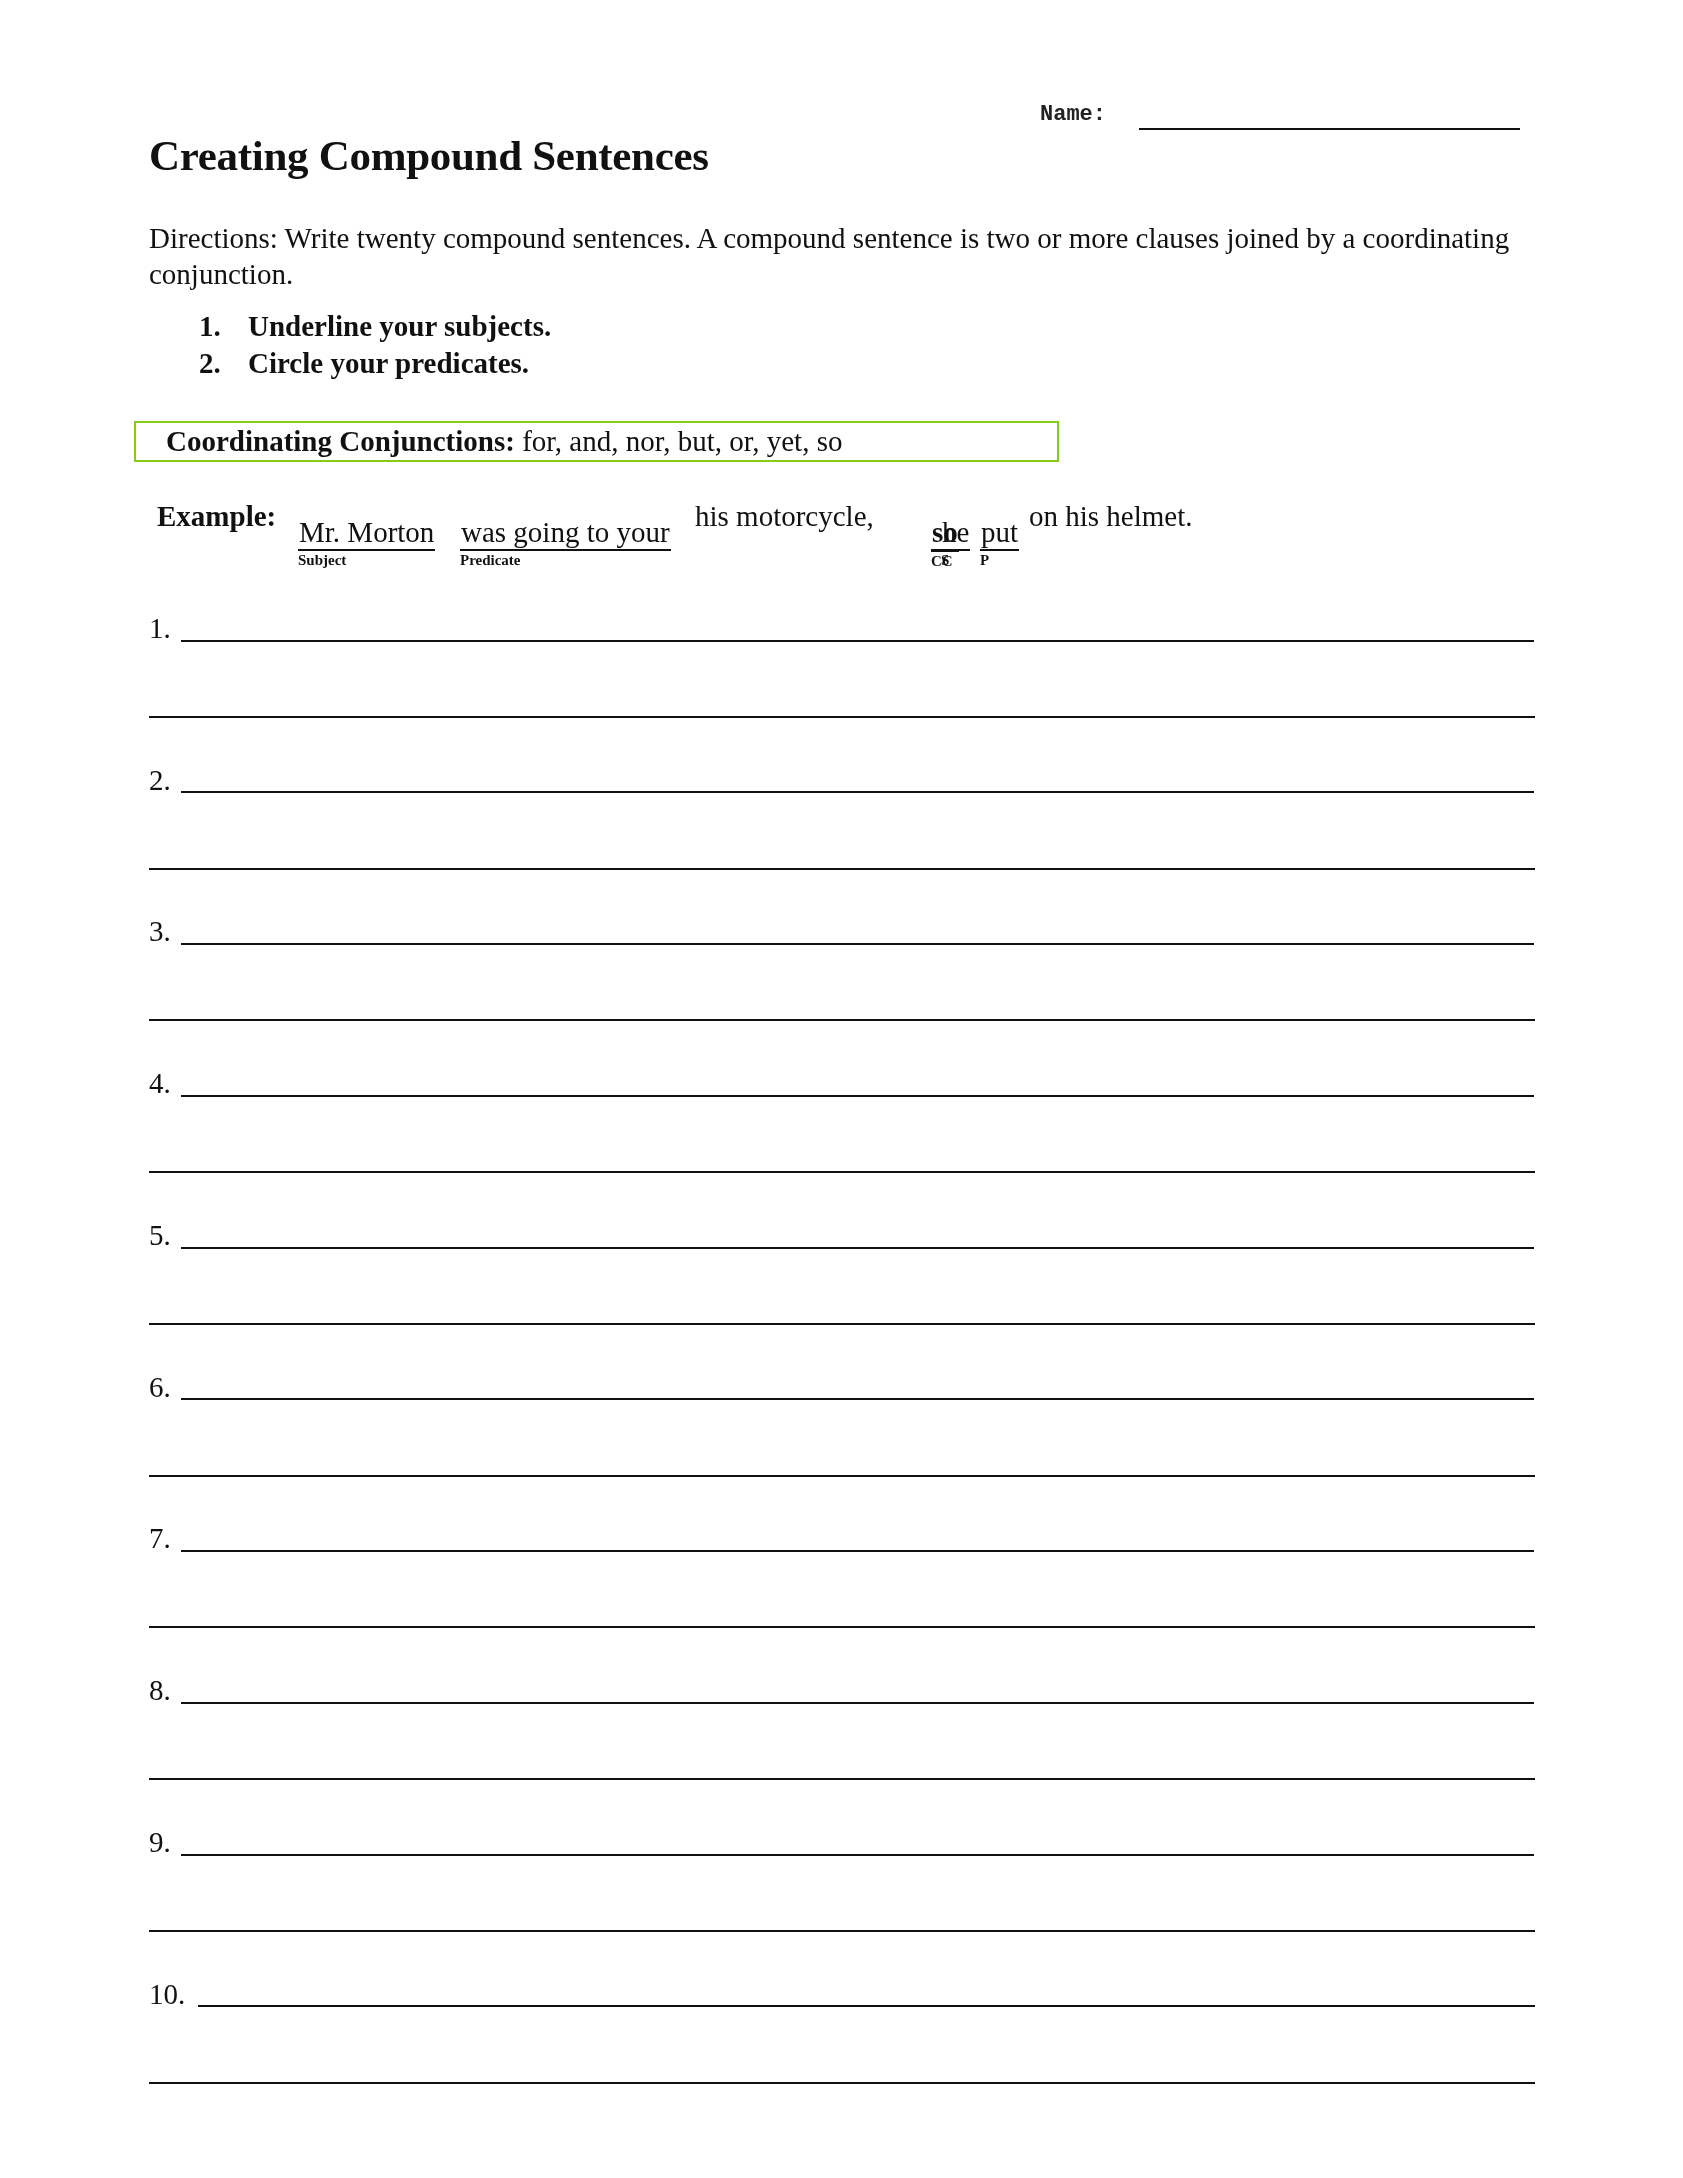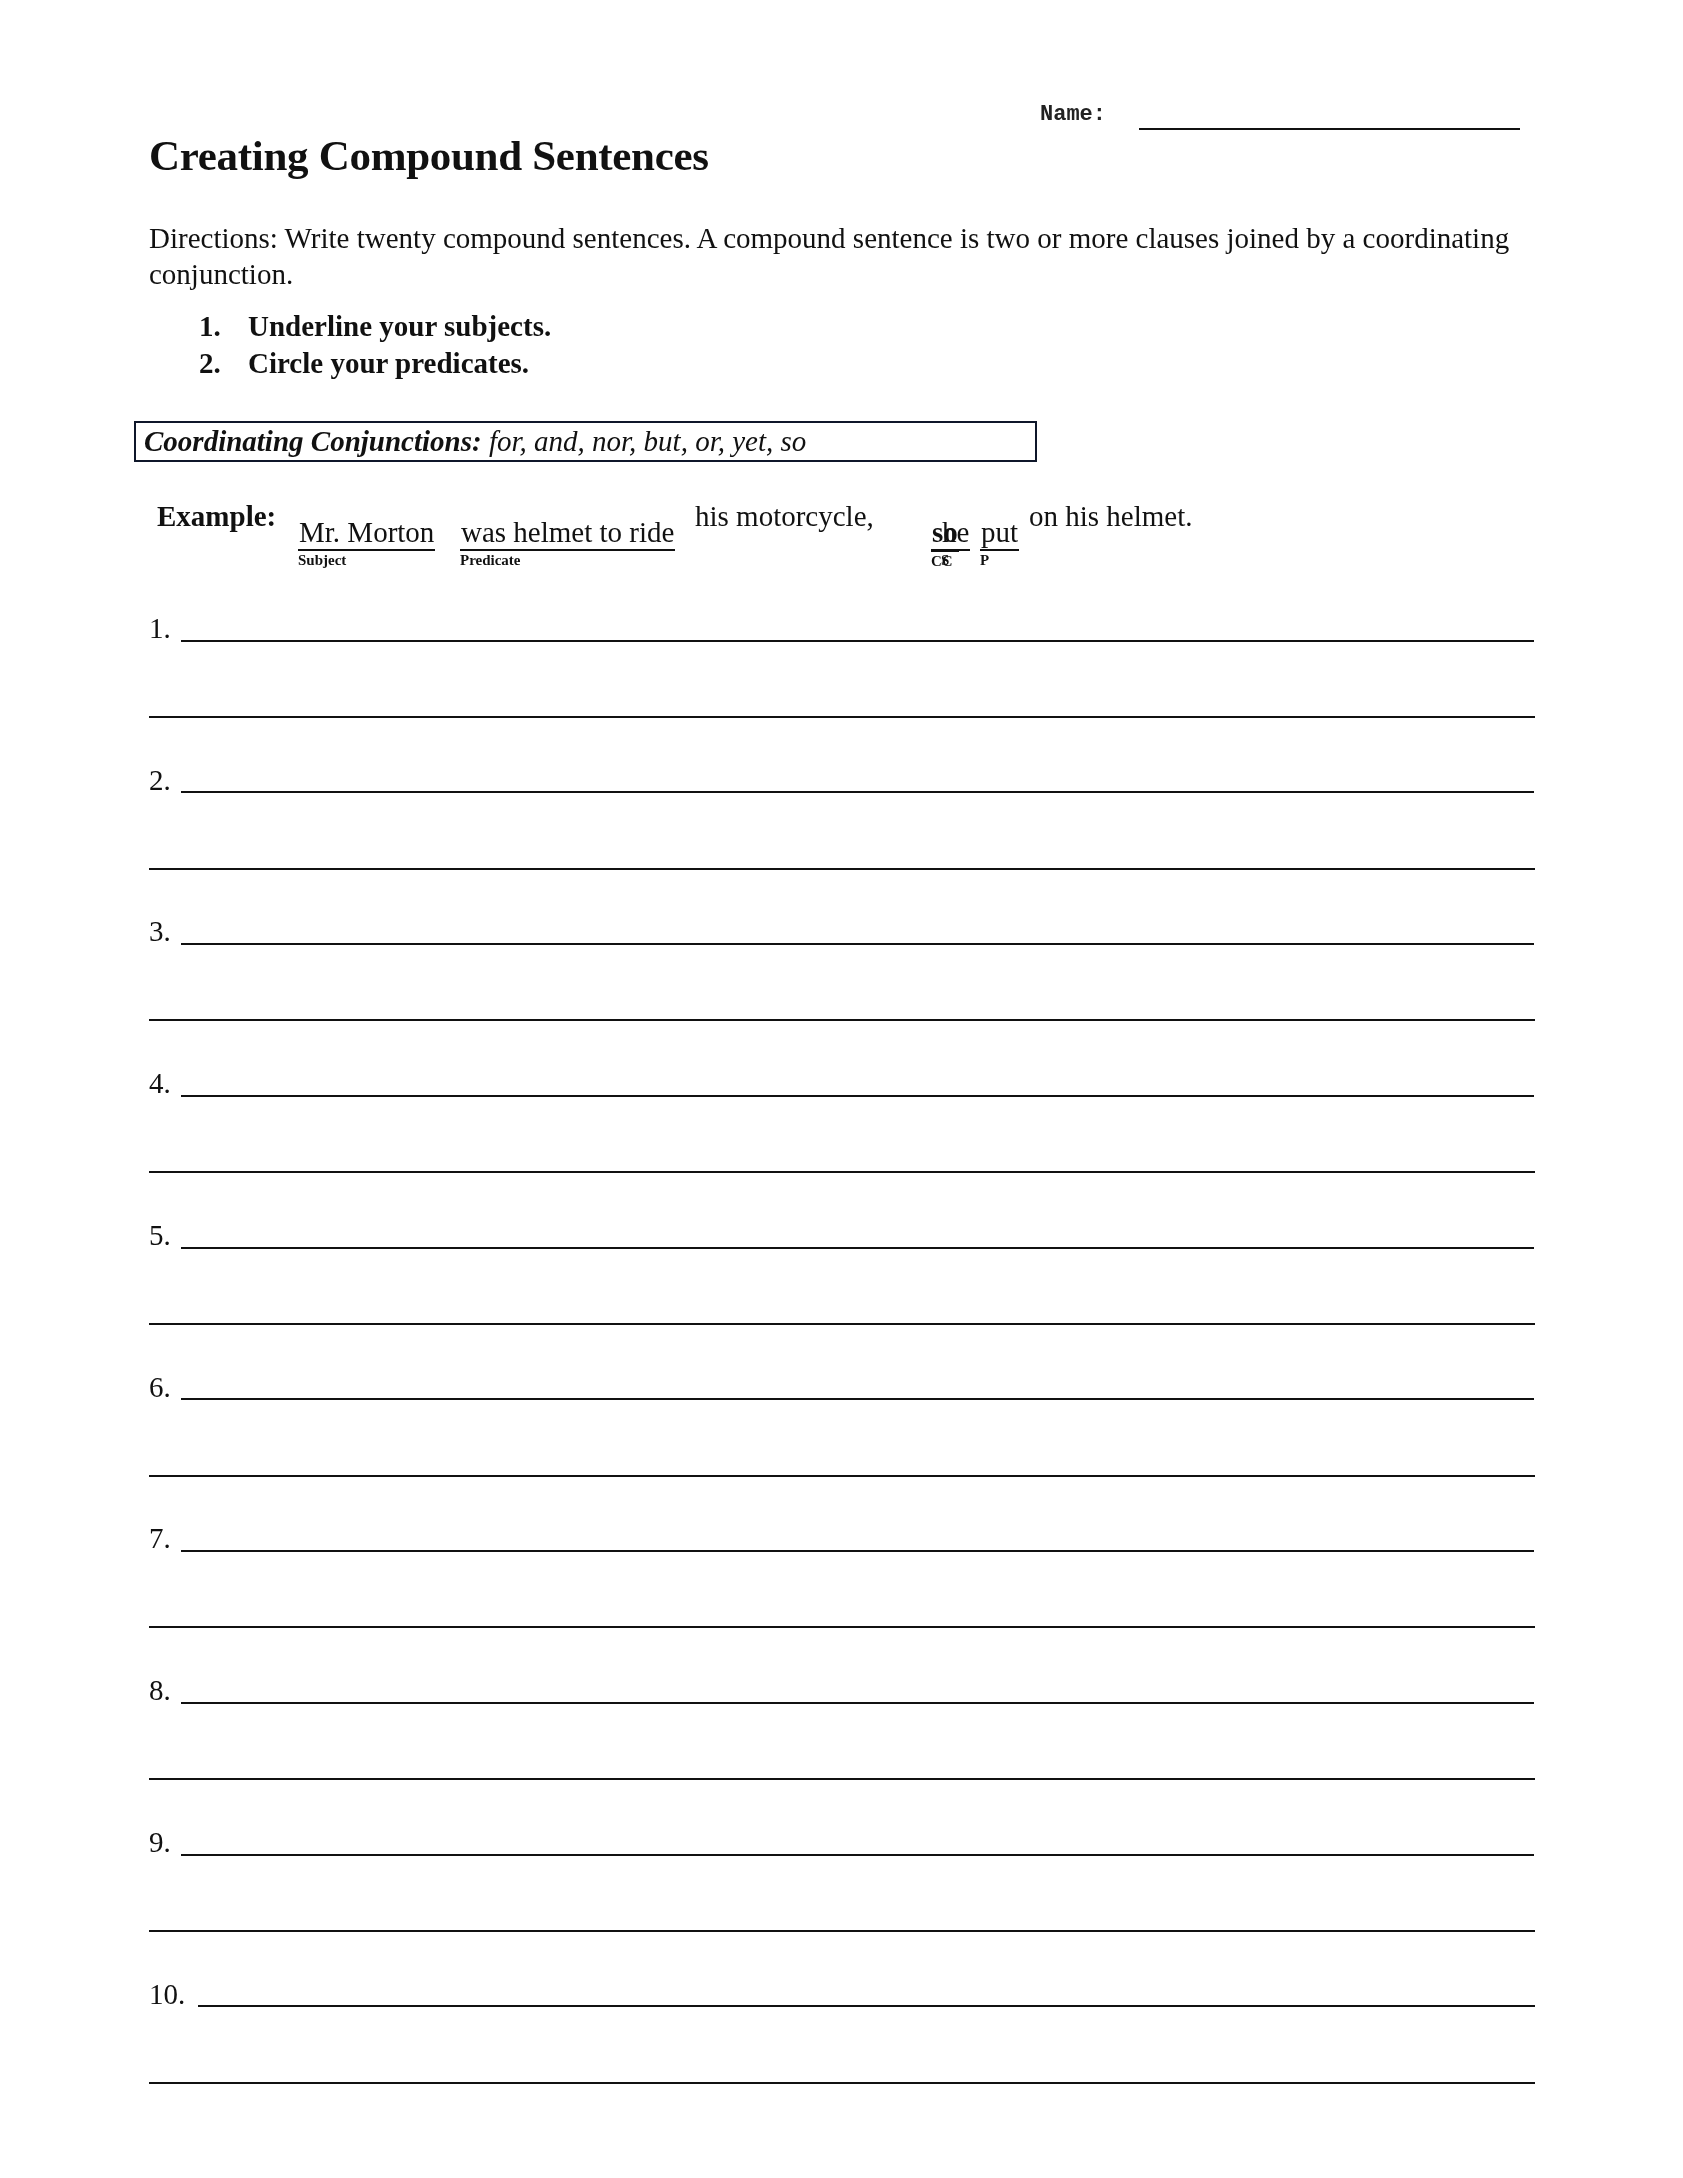--- a/index.html
+++ b/index.html
@@ -9,22 +9,22 @@
   .name-label { font-family: "Liberation Mono", "DejaVu Sans Mono", monospace; font-size: 22px;
                 left: 1040px; top: 102px; color: #222; font-weight: bold; }
   .name-line { left: 1139px; top: 128px; width: 381px; height: 0; border-top: 2px solid #111; }
   .title { left: 149px; top: 131px; font-size: 43px; font-weight: bold; white-space: nowrap; letter-spacing: -0.3px; }
   .directions { left: 149px; top: 220px; width: 1396px; font-size: 29px; line-height: 36px; }
   .directions b { font-weight: normal; }
   .steps { left: 149px; top: 308px; font-size: 29px; font-weight: bold; line-height: 37px; }
   .step { position: relative; height: 37px; white-space: nowrap; }
   .step-num { position: absolute; left: 50px; }
   .step-text { position: absolute; left: 99px; }
-  .conj-box { left: 134px; top: 421px; width: 891px; height: 37px; border: 2px solid #0f172a;
-              font-size: 29px; line-height: 37px; padding-left: 8px; white-space: nowrap; box-sizing: content-box; font-style: italic; }
+  .conj-box { left: 134px; top: 421px; width: 891px; height: 37px; border: 2px solid #84cc16;
+              font-size: 29px; line-height: 37px; padding-left: 30px; white-space: nowrap; box-sizing: content-box; }
   .conj-box b { font-weight: bold; }
   .example { left: 149px; top: 499px; height: 59px; font-size: 29px; white-space: nowrap; }
   .ex-label { position: absolute; left: 0; top: 0; font-weight: bold; margin-left: 8px; }
   .ex-word { position: absolute; top: 16px; }
   .ex-word .w { display: block; border-bottom: 2px solid #111; line-height: 34px; padding: 0 1px; }
   .ex-word.bold .w { font-weight: bold; border-bottom-width: 3px; }
   .ex-word .tag { display: block; font-size: 15px; font-weight: bold; line-height: 16px; margin-top: 1px; }
   .ex-plain { position: absolute; top: 0; line-height: 34px; }
   .item-num { font-size: 29px; line-height: 30px; }
   .rule { height: 0; border-top: 2.5px solid #111; }
@@ -57,21 +57,21 @@
   <span>for, and, nor, but, or, yet, so</span>
 </div>
 
 <div class="abs example" style="width:1089px;">
   <span class="ex-label" style="line-height:34px;">Example:</span>
   <span class="ex-word" style="left:149px;">
     <span class="w">Mr. Morton</span>
     <span class="tag">Subject</span>
   </span>
   <span class="ex-word" style="left:311px;">
-    <span class="w">was helmet to ride</span>
+    <span class="w">was going to your</span>
     <span class="tag">Predicate</span>
   </span>
   <span class="ex-plain" style="left:546px;">his motorcycle,</span>
   <span class="ex-word bold" style="left:754px;margin-left:28px;">
     <span class="w">so</span>
     <span class="tag">CC</span>
   </span>
   <span class="ex-word" style="left:792px;">
     <span class="w">he</span>
     <span class="tag">S</span>

